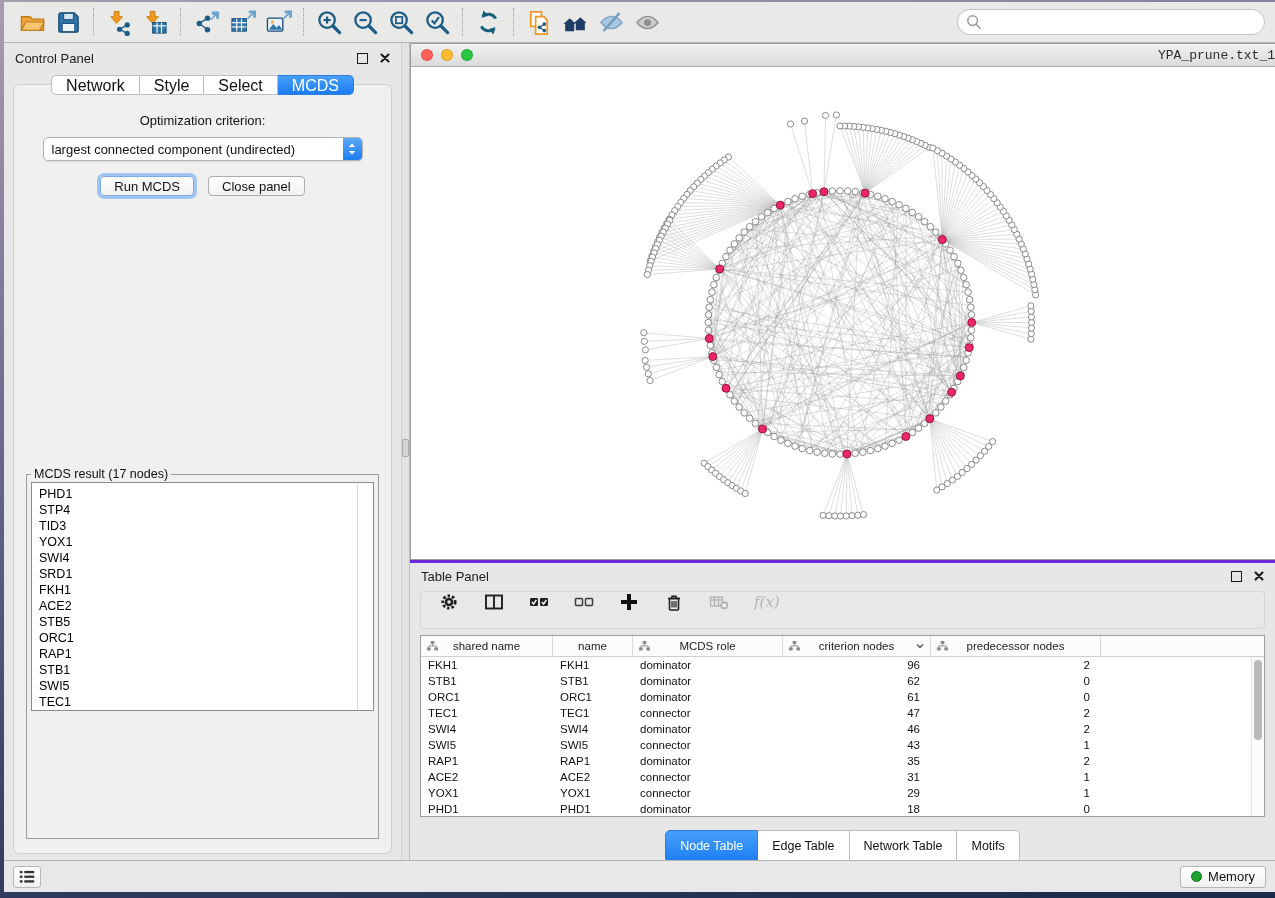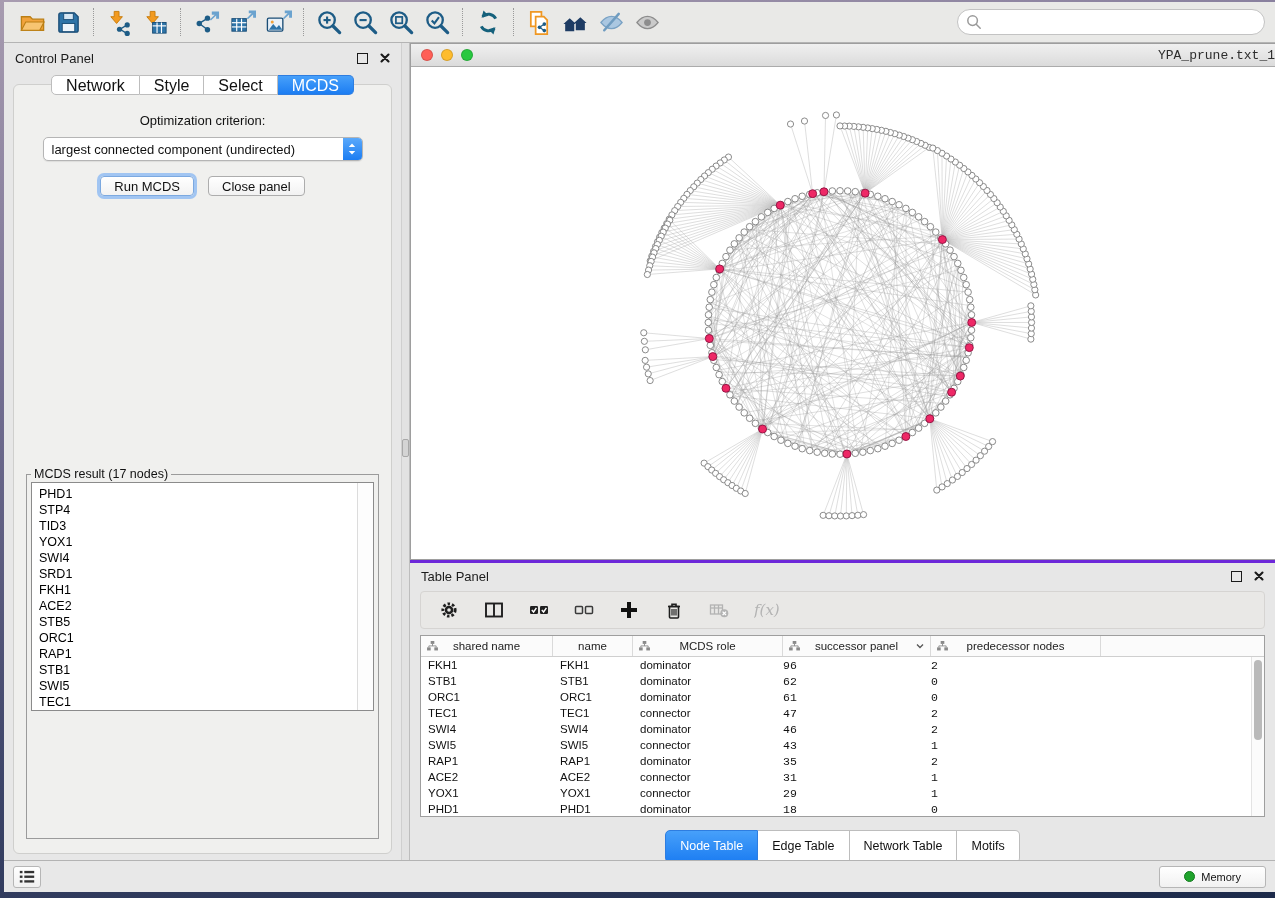--- a/index.html
+++ b/index.html
@@ -64,45 +64,45 @@
             border-bottom:1px solid #ababab;display:flex;align-items:center;position:relative;}
   .lights{display:flex;gap:8px;padding-left:10px;z-index:1;}
   .light{width:12px;height:12px;border-radius:50%;border:0.5px solid rgba(0,0,0,.15);box-sizing:border-box;}
   .net-title{position:absolute;left:0;right:0;text-align:right;font-size:13px;color:#2d2d2d;font-family:Liberation Mono, monospace;}
   .canvas{flex:1;position:relative;background:#fff;}
   .canvas svg{position:absolute;inset:0;width:100%;height:100%;}
   .gap3{height:3px;flex:0 0 3px;}
   
   .table-panel{flex:1;display:flex;flex-direction:column;background:#e7e7e7;min-height:0;padding-top:2px;}
   .tp-toolbar{margin:4px 10px 0 10px;height:36px;flex:0 0 36px;background:#e9e8e6;border:1px solid #d6d4d2;
-              border-radius:4px;display:flex;align-items:center;gap:25px;padding-left:18px;}
+              border-radius:4px;display:flex;align-items:flex-start;gap:25px;padding-left:18px;}
   .tp-btn{background:none;border:none;padding:0;display:flex;align-items:center;cursor:default;}
   .tp-table-wrap{margin:6px 10px 16px 10px;flex:1;background:#fff;border:1px solid #9e9e9e;
                  position:relative;overflow:hidden;min-height:0;}
   .thead{display:flex;height:20px;background:#fbfbfb;border-bottom:1px solid #cfcfcf;}
   .th{position:relative;display:flex;align-items:center;justify-content:center;
       border-right:1px solid #dadada;font-size:11.5px;color:#222;box-sizing:border-box;}
   .th .hicon{position:absolute;left:6px;top:5px;}
   .th .sortch{position:absolute;right:6px;top:7px;}
   .tr{display:flex;height:16px;align-items:center;font-size:11.5px;color:#111;}
   .td{box-sizing:border-box;white-space:nowrap;overflow:hidden;}
   .td.l{padding-left:7px;text-align:left;}
-  .td.r{padding-right:11px;text-align:left;font-family:Liberation Mono, monospace;}
+  .td.r{padding-right:11px;text-align:right;}
   .vscroll{position:absolute;top:21px;right:0;bottom:0;width:12px;background:#fbfbfb;border-left:1px solid #e3e3e3;}
   .vthumb{margin:3px 2px;height:80px;background:#b9b9b9;border-radius:5px;}
   .tp-tabs{height:27px;flex:0 0 27px;display:flex;justify-content:center;align-items:center;}
   .tp-tabs .seg-btn{font-size:12.5px;height:33px;line-height:19px;}
   
   .status-bar{height:31px;flex:0 0 31px;background:#e8e8e8;border-top:1px solid #b3b3b3;
               display:flex;align-items:center;padding:0 9px;}
   .sq-btn{width:28px;height:22px;background:linear-gradient(#fff,#f1f1f1);border:1px solid #b6b6b6;
           border-radius:3px;display:flex;align-items:center;justify-content:center;padding:0;}
   .memory-btn{margin-left:auto;height:22px;background:linear-gradient(#fff,#f1f1f1);border:1px solid #b6b6b6;
-              border-radius:3px;display:flex;align-items:center;gap:6px;padding:0 24px;
-              font-size:11px;color:#111;font-family:"Liberation Sans",sans-serif;}
+              border-radius:3px;display:flex;align-items:center;gap:6px;padding:0 10px;
+              font-size:13px;color:#111;font-family:"Liberation Sans",sans-serif;}
   .memory-dot{width:11px;height:11px;border-radius:50%;background:#1fa32c;border:1px solid #117a1d;box-sizing:border-box;}
   .mini-float{width:9px;height:9px;border:1.5px solid #1a1a1a;display:inline-block;background:transparent;}
 </style>
 </head>
 <body>
 
 <div class="app">
 
   <div class="toolbar">
     <div id="toolbar-groups" style="display:flex;align-items:center;">
@@ -1185,21 +1185,21 @@
               </div>
               <div class="th" style="width: 148px;">
                 <svg class="hicon" width="11" height="10" viewBox="0 0 12 11">
                   <g fill="#8a8a8a">
                     <rect x="4" y="0" width="4" height="3.2"></rect>
                     <rect x="0" y="7" width="4" height="3.4"></rect>
                     <rect x="8" y="7" width="4" height="3.4"></rect>
                   </g>
                   <path d="M6 3.2v2.2M2 7V5.4h8V7" stroke="#8a8a8a" fill="none" stroke-width="1"></path>
                 </svg>
-                <span>successor panel</span>
+                <span>criterion nodes</span>
                 <svg class="sortch" width="8" height="6" viewBox="0 0 8 6">
                   <polyline points="1,1.5 4,4.5 7,1.5" stroke="#555" fill="none" stroke-width="1.3"></polyline>
                 </svg>
               </div>
               <div class="th" style="width: 170px;">
                 <svg class="hicon" width="11" height="10" viewBox="0 0 12 11">
                   <g fill="#8a8a8a">
                     <rect x="4" y="0" width="4" height="3.2"></rect>
                     <rect x="0" y="7" width="4" height="3.4"></rect>
                     <rect x="8" y="7" width="4" height="3.4"></rect>

